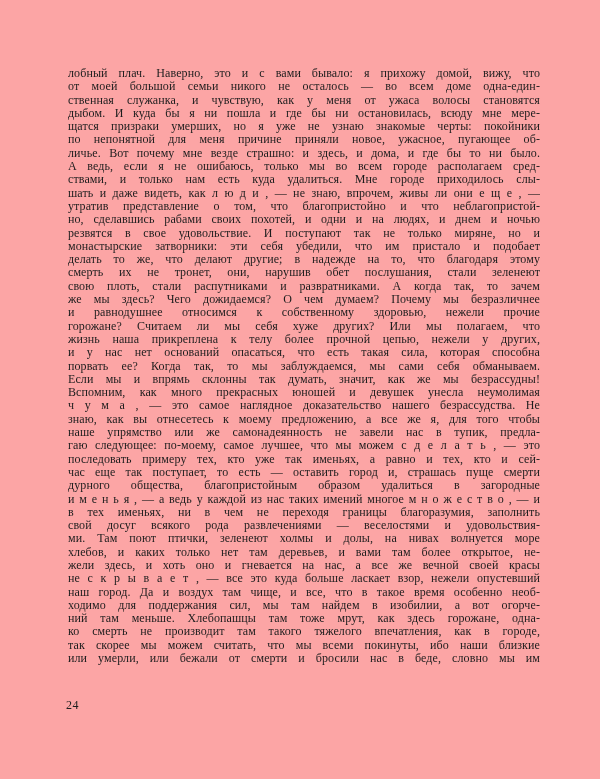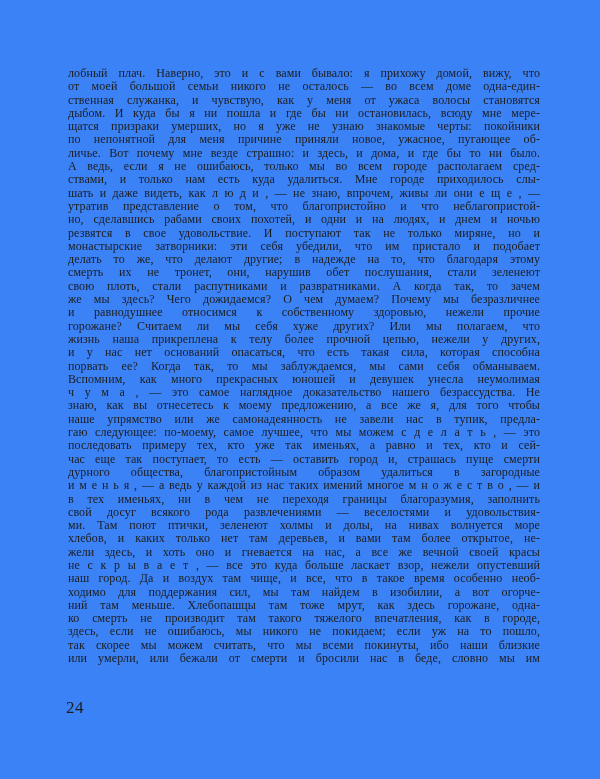--- a/index.html
+++ b/index.html
@@ -13,21 +13,21 @@
     position: relative;
     overflow: hidden;
     font-family: "Liberation Serif", "DejaVu Serif", serif;
   }
   .book-page {
     position: absolute;
     left: 0;
     top: 0;
     width: 600px;
     height: 779px;
-    background: #3b82f6;
+    background: #fca5a5;
   }
   .text-block {
     position: absolute;
     top: 67px;
     left: 68px;
     width: 472px;
     color: #1d1d1d;
     font-size: 12px;
     line-height: 13.3px;
     letter-spacing: 0.1px;
@@ -36,21 +36,21 @@
     text-align: justify;
     text-align-last: justify;
     height: 13.3px;
     overflow: hidden;
     white-space: nowrap;
   }
   .page-number {
     position: absolute;
     top: 698px;
     left: 66px;
-    font-size: 17px;
+    font-size: 12px;
     color: #1d1d1d;
     letter-spacing: 0.5px;
   }
 </style>
 </head>
 <body>
 
 <div class="book-page">
   <div class="text-block" id="text-block">
       <div class="line">лобный плач. Наверно, это и с вами бывало: я прихожу домой, вижу, что</div>
@@ -69,37 +69,37 @@
       <div class="line">монастырские затворники: эти себя убедили, что им пристало и подобает</div>
       <div class="line">делать то же, что делают другие; в надежде на то, что благодаря этому</div>
       <div class="line">смерть их не тронет, они, нарушив обет послушания, стали зеленеют</div>
       <div class="line">свою плоть, стали распутниками и развратниками. А когда так, то зачем</div>
       <div class="line">же мы здесь? Чего дожидаемся? О чем думаем? Почему мы безразличнее</div>
       <div class="line">и равнодушнее относимся к собственному здоровью, нежели прочие</div>
       <div class="line">горожане? Считаем ли мы себя хуже других? Или мы полагаем, что</div>
       <div class="line">жизнь наша прикреплена к телу более прочной цепью, нежели у других,</div>
       <div class="line">и у нас нет оснований опасаться, что есть такая сила, которая способна</div>
       <div class="line">порвать ее? Когда так, то мы заблуждаемся, мы сами себя обманываем.</div>
+      <div class="line">Если мы и впрямь склонны так думать, значит, как же мы безрассудны!</div>
       <div class="line">Вспомним, как много прекрасных юношей и девушек унесла неумолимая</div>
       <div class="line">ч у м а , — это самое наглядное доказательство нашего безрассудства. Не</div>
       <div class="line">знаю, как вы отнесетесь к моему предложению, а все же я, для того чтобы</div>
       <div class="line">наше упрямство или же самонадеянность не завели нас в тупик, предла-</div>
       <div class="line">гаю следующее: по-моему, самое лучшее, что мы можем с д е л а т ь , — это</div>
       <div class="line">последовать примеру тех, кто уже так именьях, а равно и тех, кто и сей-</div>
       <div class="line">час еще так поступает, то есть — оставить город и, страшась пуще смерти</div>
       <div class="line">дурного общества, благопристойным образом удалиться в загородные</div>
       <div class="line">и м е н ь я , — а ведь у каждой из нас таких имений многое м н о ж е с т в о , — и</div>
       <div class="line">в тех именьях, ни в чем не переходя границы благоразумия, заполнить</div>
       <div class="line">свой досуг всякого рода развлечениями — веселостями и удовольствия-</div>
       <div class="line">ми. Там поют птички, зеленеют холмы и долы, на нивах волнуется море</div>
       <div class="line">хлебов, и каких только нет там деревьев, и вами там более открытое, не-</div>
       <div class="line">жели здесь, и хоть оно и гневается на нас, а все же вечной своей красы</div>
       <div class="line">не с к р ы в а е т , — все это куда больше ласкает взор, нежели опустевший</div>
       <div class="line">наш город. Да и воздух там чище, и все, что в такое время особенно необ-</div>
       <div class="line">ходимо для поддержания сил, мы там найдем в изобилии, а вот огорче-</div>
       <div class="line">ний там меньше. Хлебопашцы там тоже мрут, как здесь горожане, одна-</div>
       <div class="line">ко смерть не производит там такого тяжелого впечатления, как в городе,</div>
-      <div class="line">здесь, если не ошибаюсь, мы никого не покидаем; если уж на то пошло,</div>
       <div class="line">так скорее мы можем считать, что мы всеми покинуты, ибо наши близкие</div>
       <div class="line">или умерли, или бежали от смерти и бросили нас в беде, словно мы им</div>
     </div>
   <div class="page-number">24</div>
 </div>
 
 </body></html>

